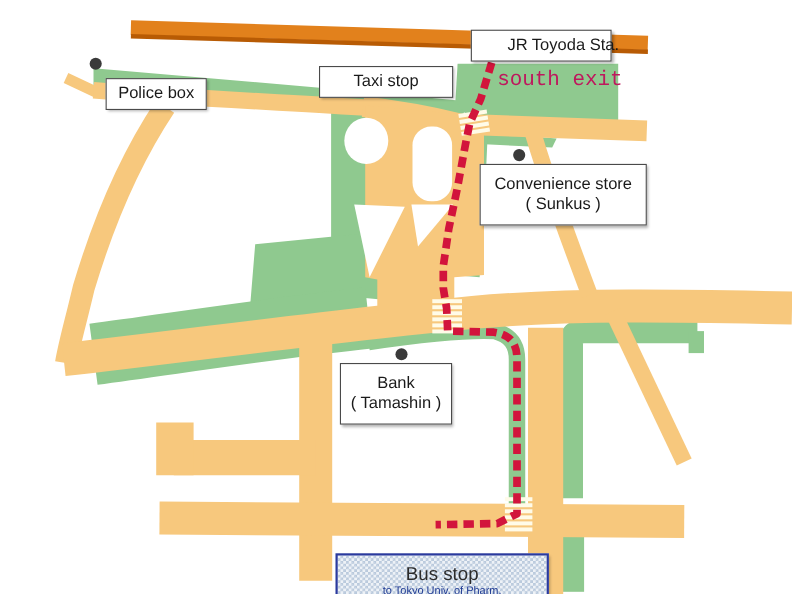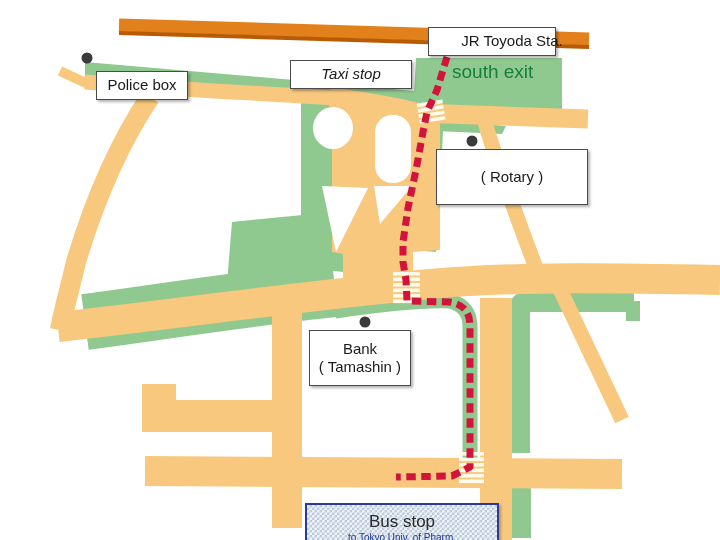--- a/index.html
+++ b/index.html
@@ -22,25 +22,25 @@
   .dot{fill:var(--marker);}
 
   .lbl{
     position:absolute;background:#fff;border:1.6px solid var(--label-border);
     box-shadow:2px 2px 2.5px rgba(0,0,0,.3);
     color:var(--label-text);font-size:15px;line-height:1.22;
     display:flex;flex-direction:column;align-items:center;justify-content:center;
     text-align:center;box-sizing:border-box;white-space:nowrap;
   }
   .lbl-police{left:96px;top:43px;width:92px;height:29px;margin-top:28px;}
-  .lbl-taxi{left:290px;top:60px;width:122px;height:29px;font-style:italic;}
+  .lbl-taxi{left:290px;top:60px;width:122px;height:29px;}
   .lbl-jr{left:428px;top:27px;width:128px;height:29px;padding-left:40px;}
   .lbl-south-exit{
     position:absolute;left:452px;top:61px;background:transparent;border:none;box-shadow:none;
-    font-size:19px;color:#15803d;white-space:nowrap;
+    font-size:19px;color:#be185d;white-space:nowrap;font-family:Liberation Mono, monospace;
   }
   .lbl-rotary{left:284px;top:132px;width:137px;height:39px;font-size:20px;}
   .lbl-conv{left:436px;top:149px;width:152px;height:56px;}
   .lbl-bank{left:309px;top:330px;width:102px;height:56px;}
   .lbl-busstop{
     left:305px;top:482px;width:194px;height:50px;
     border:2.5px solid var(--bus-stop-border);
     background-color:var(--bus-stop-bg);
     background-image:
       linear-gradient(45deg,var(--bus-stop-fill) 25%,transparent 25%,transparent 75%,var(--bus-stop-fill) 75%),
@@ -154,21 +154,22 @@
   </div>
 
   <div class="lbl lbl-jr">
     <span>JR Toyoda Sta.</span>
   </div>
 
   <div class="lbl-south-exit">south exit</div>
 
 
   <div class="lbl lbl-conv">
-    <span>( Rotary )</span>
+    <span>Convenience store</span>
+    <span>( Sunkus )</span>
   </div>
 
   <div class="lbl lbl-bank">
     <span>Bank</span>
     <span>( Tamashin )</span>
   </div>
 
   <div class="lbl lbl-busstop">
     <span class="busstop-l1">Bus stop</span>
     <span class="busstop-l2">to Tokyo Univ. of Pharm.</span>

